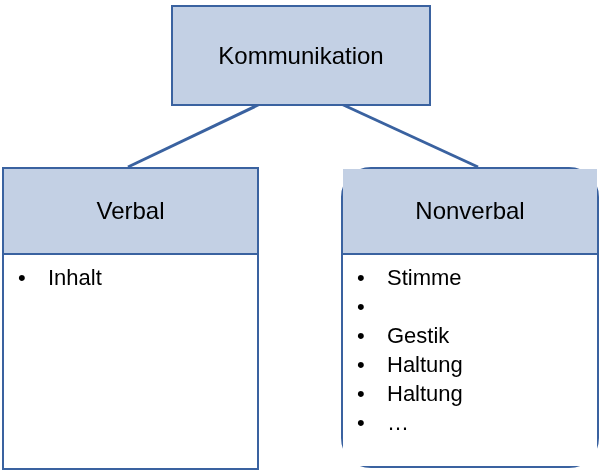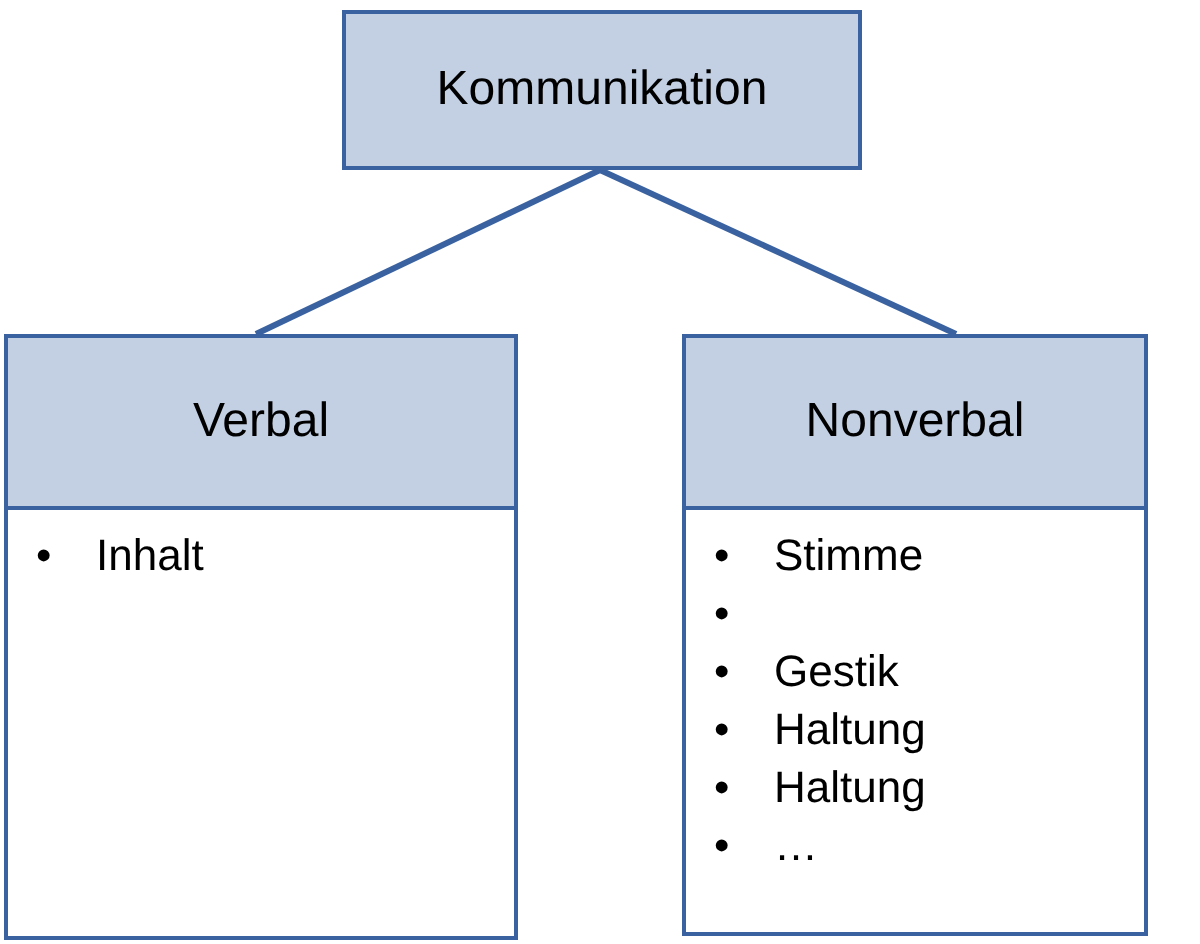--- a/index.html
+++ b/index.html
@@ -29,21 +29,21 @@
   .node {
     position: absolute;
     box-sizing: border-box;
     border: 2px solid #3a62a0;
     background: #c3d0e4;
   }
   .node-root {
     left: 171px;
     top: 5px;
     width: 260px;
-    height: 80px;
+    height: 101px;
     display: flex;
     align-items: center;
     justify-content: center;
   }
   .node-root .node-title {
     font-size: 24px;
     color: #000000;
     line-height: 1;
   }
   .node-branch {
@@ -53,22 +53,23 @@
   }
   .node-branch-verbal {
     left: 2px;
     top: 167px;
     width: 257px;
     height: 303px;
   }
   .node-branch-nonverbal {
     left: 341px;
     top: 167px;
-    width: 233px;
+    width: 258px;
     height: 301px;
+    border-radius: 30px;
   }
   .node-header {
     height: 84px;
     background: #c3d0e4;
     border-bottom: 2px solid #3a62a0;
     display: flex;
     align-items: center;
     justify-content: center;
     flex: 0 0 auto;
   }

